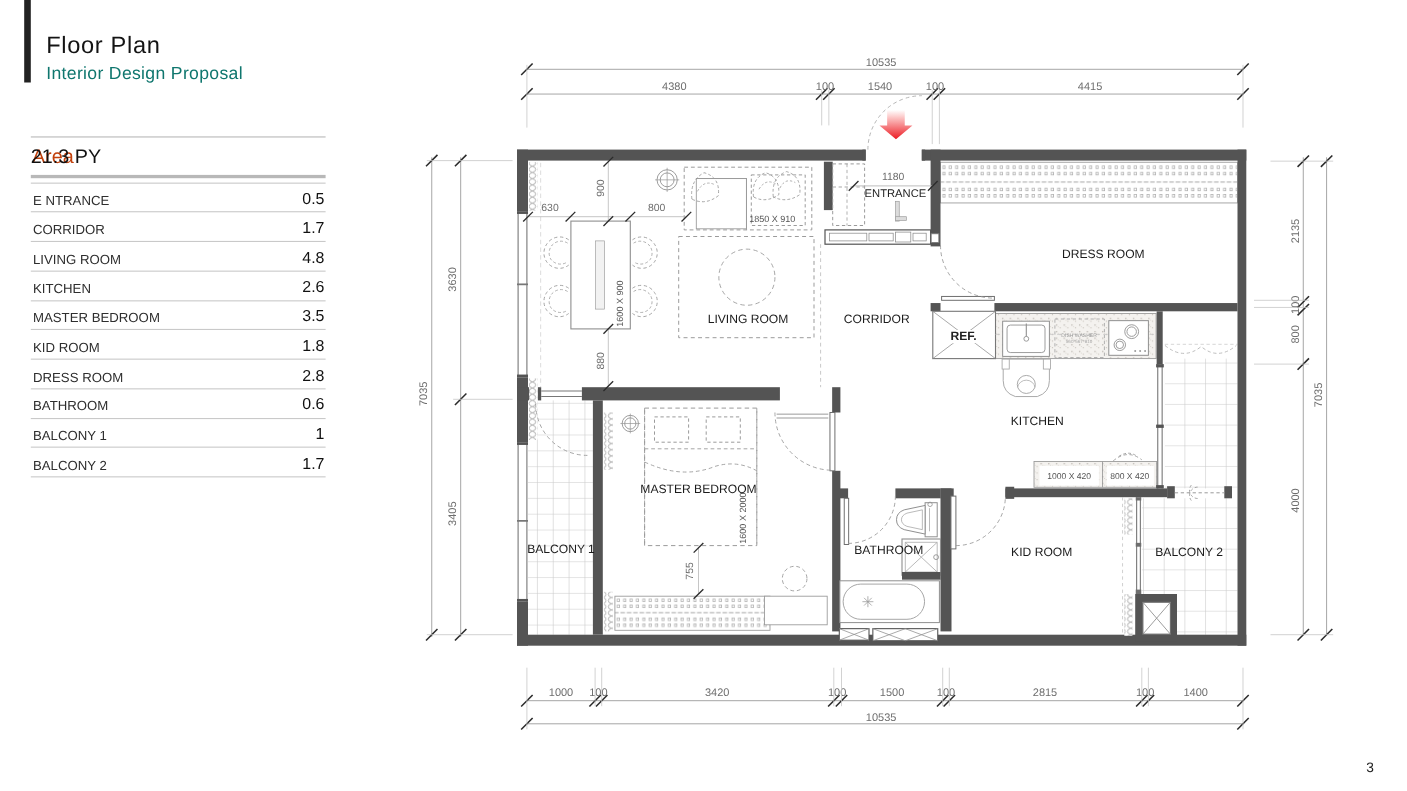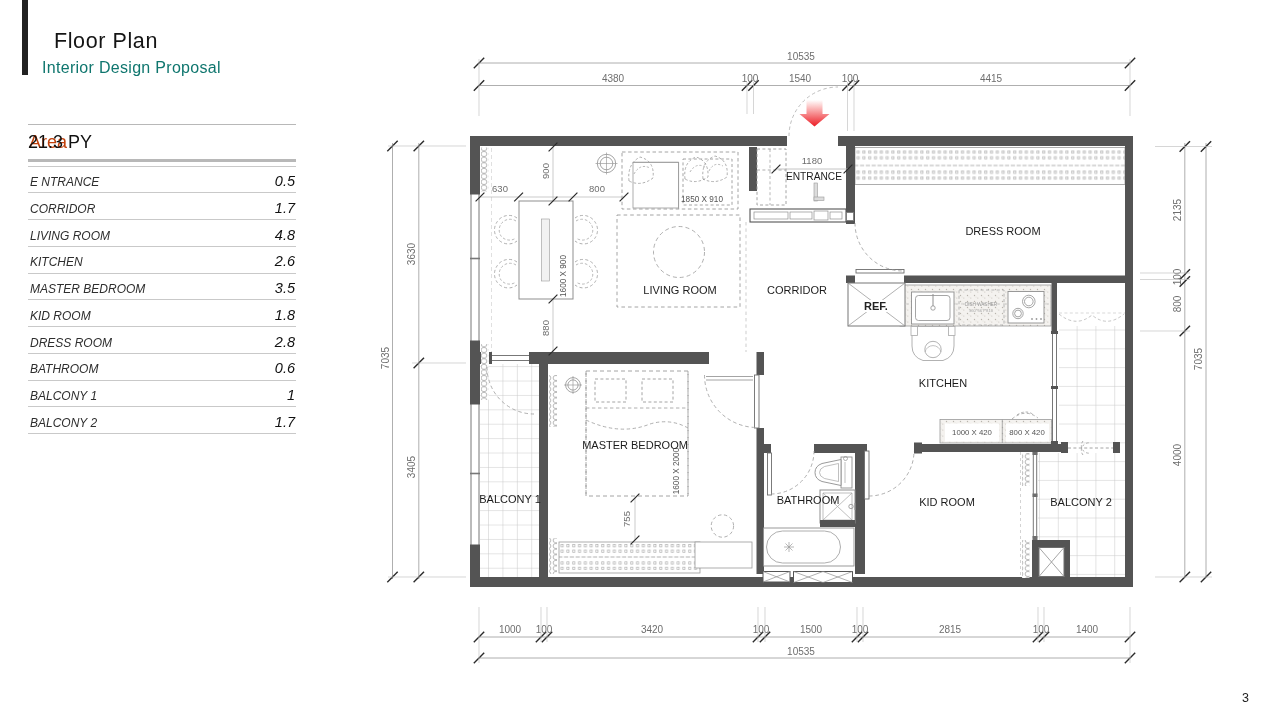--- a/index.html
+++ b/index.html
@@ -1,23 +1,23 @@
 <!DOCTYPE html>
 <html><head><meta charset="utf-8">
 <style>
 * { margin:0; padding:0; box-sizing:border-box; }
 html,body { width:1279px; height:719px; background:#ffffff; overflow:hidden;
   font-family:"Liberation Sans", sans-serif; }
 .bar { position:absolute; left:21.5px; top:0; width:6.5px; height:75px; background:#222222; }
-.title { position:absolute; left:42px; top:29px; font-size:21.5px; color:#141414; letter-spacing:0.6px;margin-left:12px; }
+.title { position:absolute; left:42px; top:29px; font-size:21.5px; color:#141414; letter-spacing:0.6px; }
 .subtitle { position:absolute; left:42px; top:58.5px; font-size:16px; color:#0f766e; letter-spacing:0.3px; }
 .hline { position:absolute; left:28px; width:268px; background:#b8b8b8; }
 .arealbl { position:absolute; left:29px; top:132px; font-size:18px; color:#c2410c; }
 .areaval { position:absolute; left:28px; top:132px; width:267px; text-align:left; font-size:18px; color:#111; }
-.trow { position:absolute; left:28px; width:268px; height:26.75px; border-bottom:1px solid #c9c9c9;font-style:italic; }
+.trow { position:absolute; left:28px; width:268px; height:26.75px; border-bottom:1px solid #c9c9c9; }
 .tk { position:absolute; left:2px; top:8.5px; font-size:12px; color:#2e2e2e; }
 .tv { position:absolute; right:1px; top:6.5px; font-size:14.5px; color:#111; }
 .pagenum { position:absolute; left:1242px; top:691px; font-size:12.5px; color:#222; }
 svg { position:absolute; left:0; top:0; }
 </style></head>
 <body>
 <div class="bar"></div>
 <div class="title">Floor Plan</div>
 <div class="subtitle">Interior Design Proposal</div>
 <div class="hline" style="top:124px;height:1px"></div>

